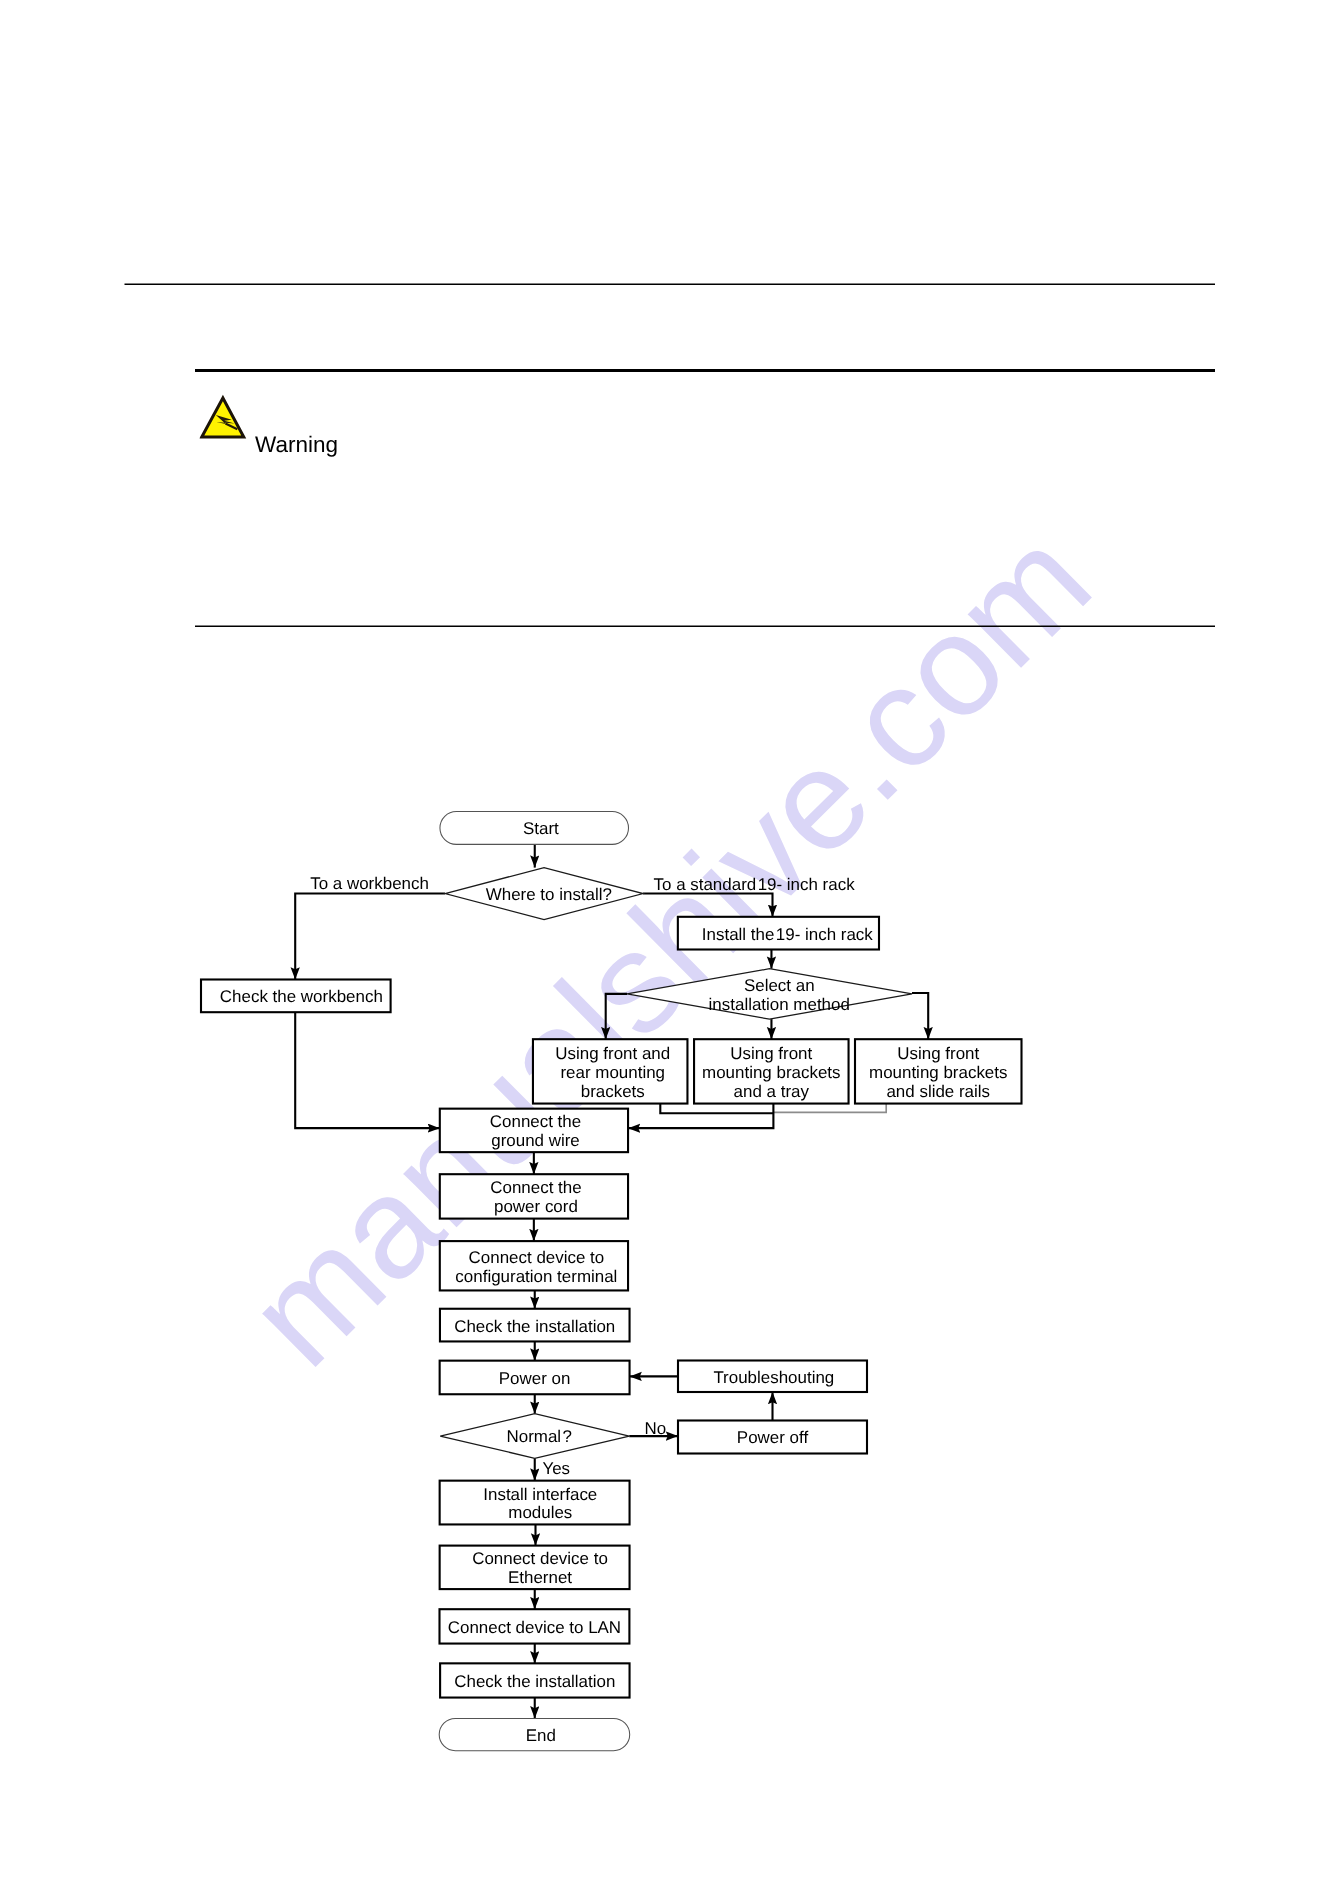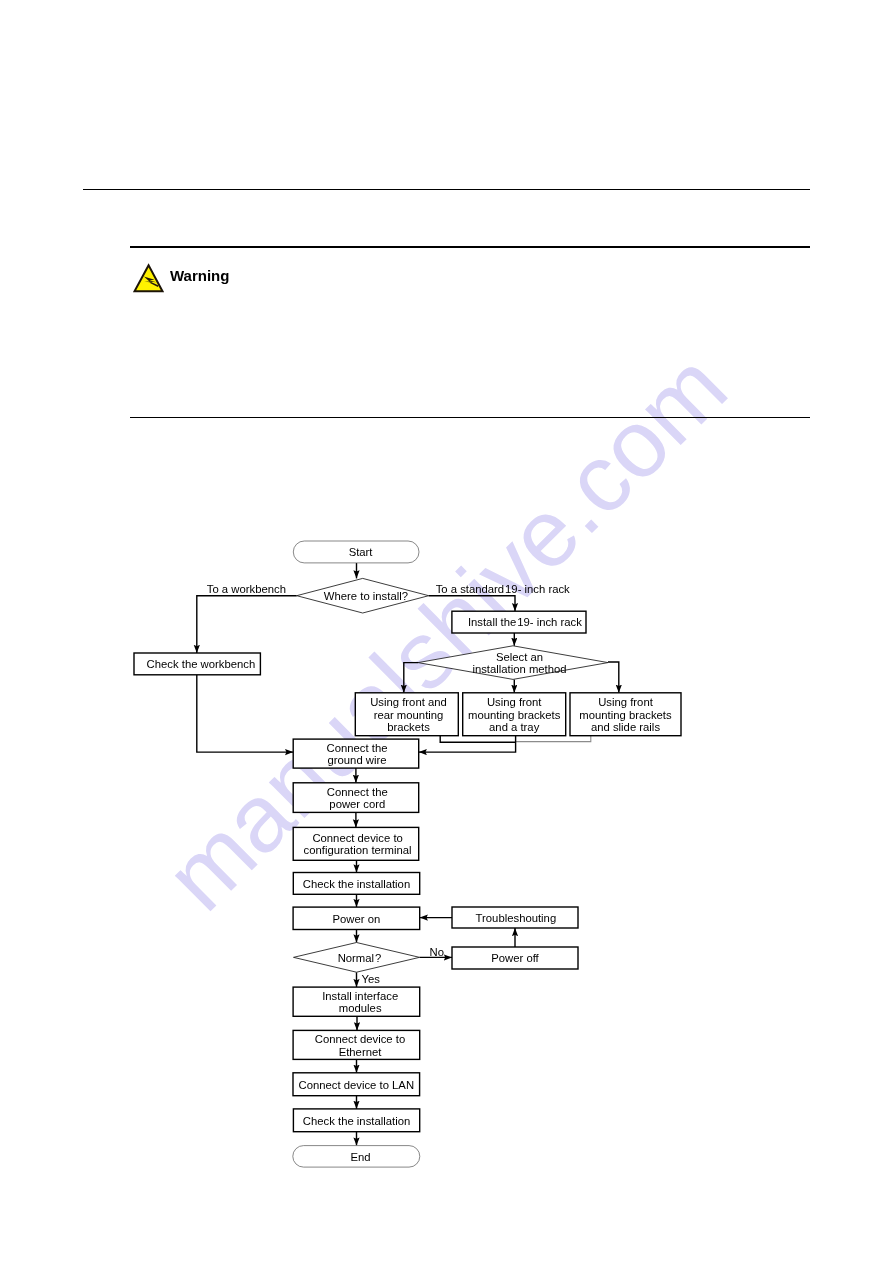--- a/index.html
+++ b/index.html
@@ -4,21 +4,21 @@
 <title>Installation Flowchart</title>
 <style>
   html,body{margin:0;padding:0;background:#fff;}
   body{width:893px;height:1263px;overflow:hidden;position:relative;
        font-family:"Liberation Sans",sans-serif;color:#000;}
   .page{position:absolute;left:0;top:0;width:893px;height:1263px;background:#fff;}
   #wm-layer{position:absolute;left:0;top:0;width:893px;height:1263px;pointer-events:none;z-index:1;}
   .rule{position:absolute;background:#000;z-index:2;}
   #warn-block{position:absolute;left:133px;top:262px;z-index:3;height:32px;}
   #warn-icon{position:absolute;left:0;top:0;}
-  #warn-label{position:absolute;left:37px;top:5px;font-weight:bold;font-size:15px;
+  #warn-label{position:absolute;left:37px;top:26px;font-weight:normal;font-size:15px;
               line-height:17px;white-space:nowrap;}
   #flow{position:absolute;left:0;top:0;z-index:2;}
   .nd-txt{font-family:"Liberation Sans",sans-serif;font-size:11.3px;fill:#000;text-anchor:middle;}
   .edge-txt{font-family:"Liberation Sans",sans-serif;font-size:11.3px;fill:#000;}
 </style>
 </head>
 <body>
 
 <div class="page"></div>
 

